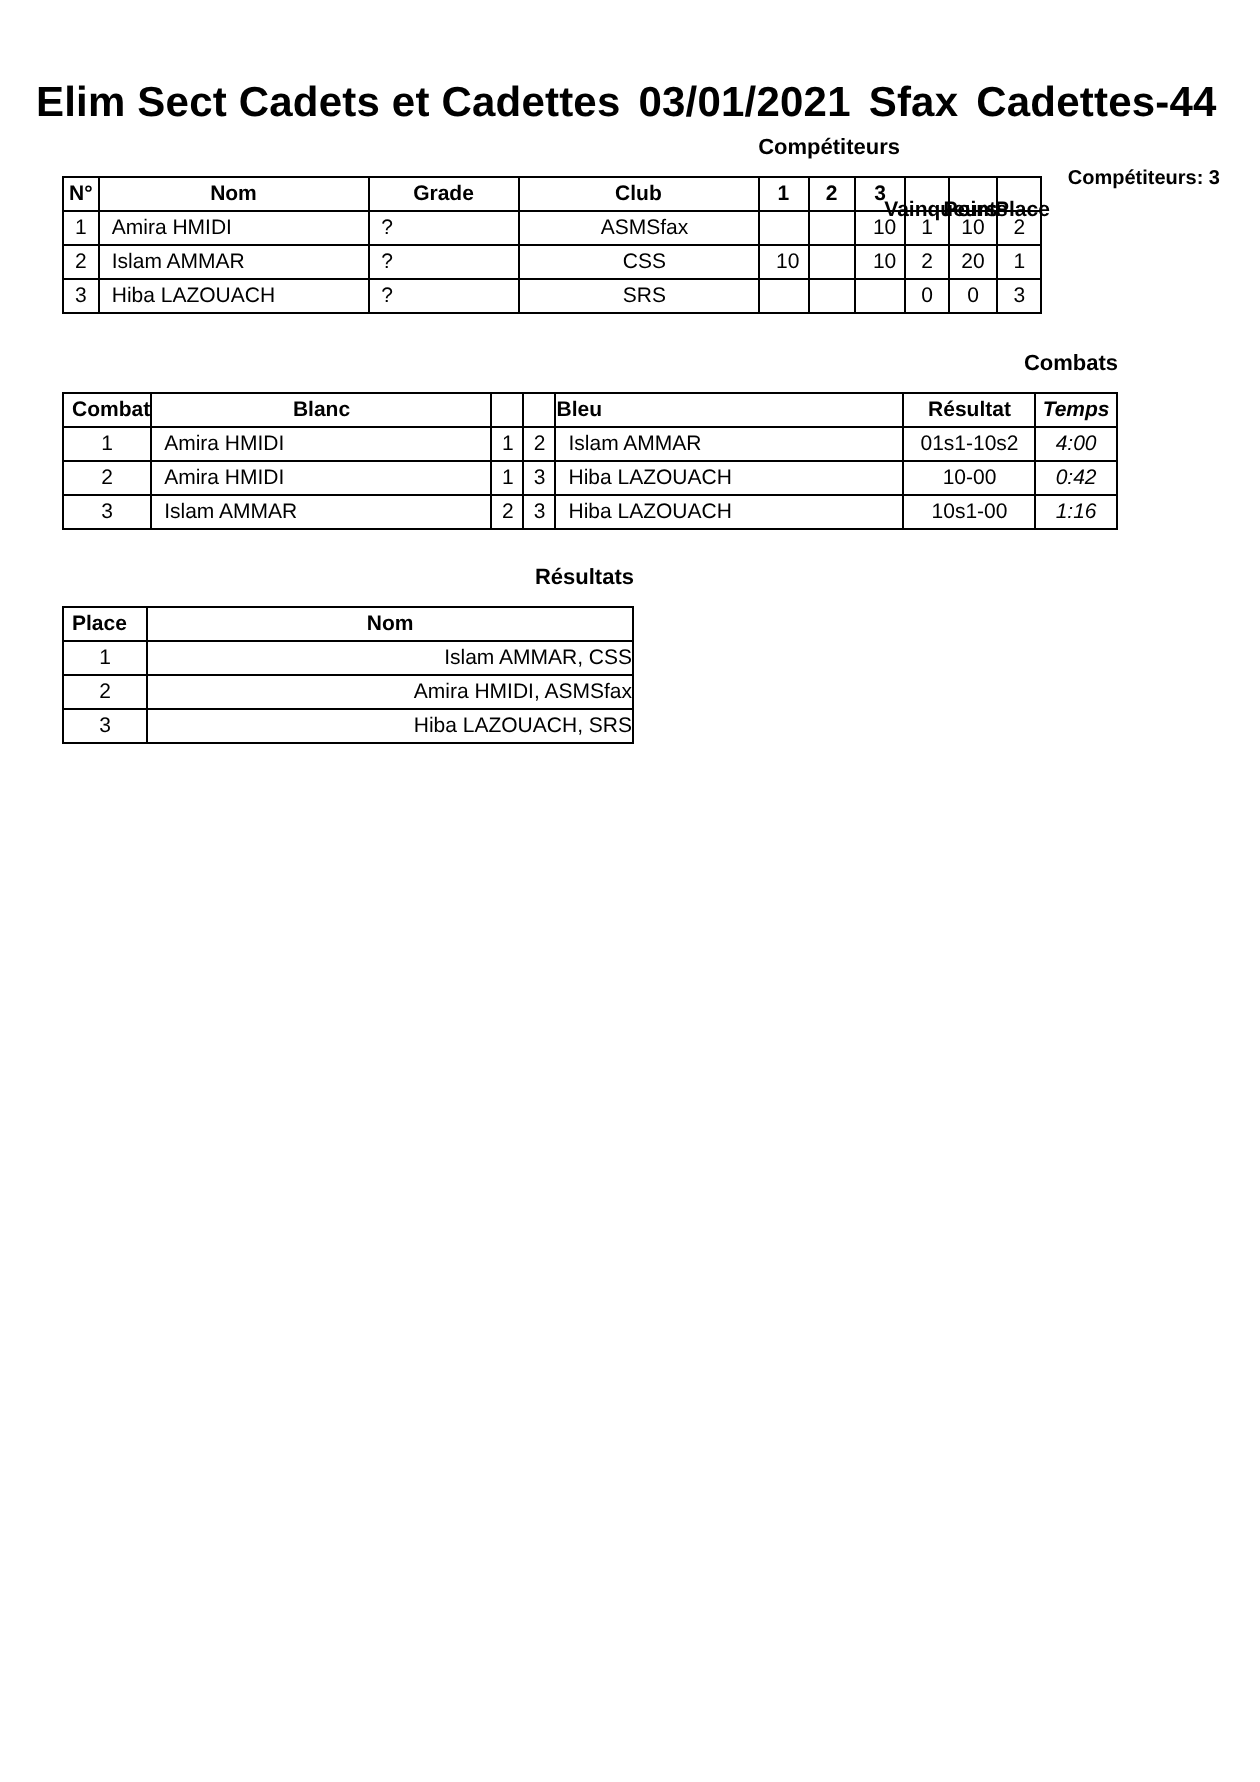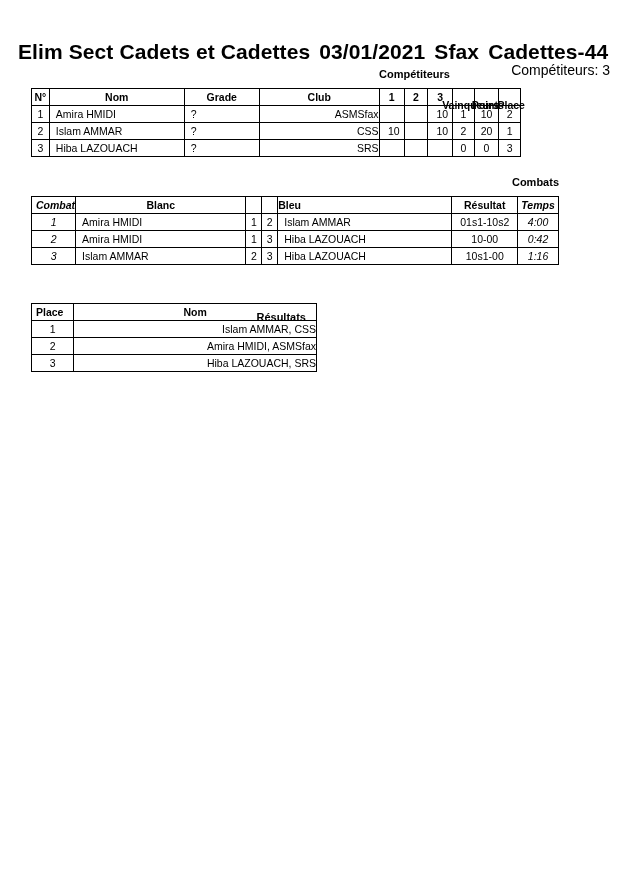--- a/index.html
+++ b/index.html
@@ -42,26 +42,26 @@
     font-weight: bold;
     text-align: right;
   }
   .comp-head {
     top: 68px;
     left: 30px;
     width: 420px;
   }
   .comp-count {
     position: absolute;
-    top: 62px;
+    top: 84px;
     left: 450px;
     width: 160px;
-    font-size: 14px;
+    font-size: 10px;
     text-align: right;
-    font-weight: normal;
+    font-weight: bold;
   }
 
   table {
     border-collapse: collapse;
     font-size: 10.5px;
   }
   table td, table th {
     border: 1px solid #000000;
     padding: 0;
     height: 16px;
@@ -84,54 +84,53 @@
     left: 31px;
   }
   #tbl-competiteurs table {
     width: 490px;
   }
   .c-no   { width: 18px; }
   .c-nom  { width: 138px; text-align: left; padding-left: 6px; }
   .c-grade{ width: 78px; }
   .c-gradeval { width: 78px; text-align: left; padding-left: 6px; }
   .c-club { width: 128px; }
-  .c-clubval { width: 128px; text-align: right; padding-left: 6px; }
+  .c-clubval { width: 128px; text-align: center; padding-left: 6px; }
   .c-p    { width: 22px; text-align: right; padding-right: 4px; }
   .c-ph   { width: 22px; text-align: center; }
   .c-v    { width: 24px; }
   .c-pts  { width: 26px; }
   .c-place{ width: 24px; }
 
   
   .combats-head {
     top: 176px;
     left: 31px;
     width: 528px;
   }
   #tbl-combats {
     top: 196px;
     left: 31px;
   }
   #tbl-combats table {
     width: 528px;
   }
-  .k-n     { width: 26px; font-style: italic; }
+  .k-n     { width: 26px; }
   .k-blanc { width: 196px; text-align: left; padding-left: 6px; }
   .k-sb    { width: 18px; }
   .k-sw    { width: 18px; }
   .k-bleu  { width: 196px; text-align: left; padding-left: 6px; }
   .k-res   { width: 70px; }
   .k-tmp   { width: 42px; font-style: italic; }
 
   
   .res-head {
     top: 283px;
-    left: 20px;
+    left: 31px;
     width: 286px;
-    margin-top: 28px;
   }
   #tbl-resultats {
     top: 303px;
     left: 31px;
   }
   #tbl-resultats table {
     width: 286px;
   }
   .r-place { width: 38px; }
   .r-nom   { width: 246px; text-align: right; padding-left: 6px; }

